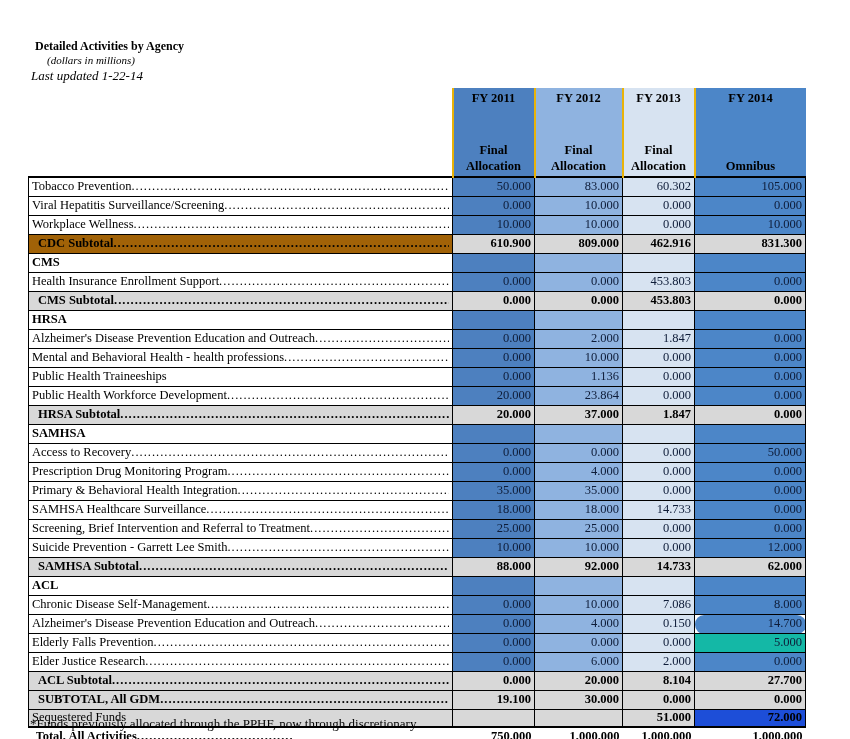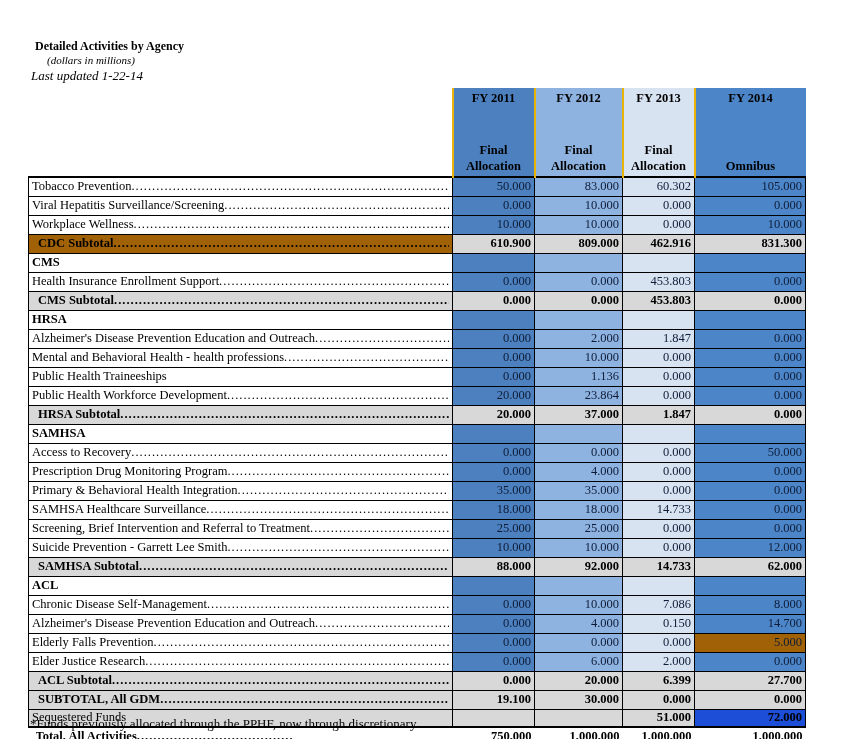--- a/index.html
+++ b/index.html
@@ -368,33 +368,33 @@
         <tr class="row-item">
           <td class="label">
             <div class="cellflex">
               <span class="lab">Alzheimer's Disease Prevention Education and Outreach</span>
               <span class="leader">....................................................................................................................................................................................................................................................................</span>
             </div>
           </td>
           <td class="val c1" style="background: rgb(77, 128, 191);">0.000</td>
           <td class="val c2" style="background: rgb(143, 179, 224);">4.000</td>
           <td class="val c3" style="background: rgb(215, 227, 241);">0.150</td>
-          <td class="val c4" style="background: rgb(76, 134, 200);">14.700</td>
+          <td class="val c4" style="background: rgb(76, 134, 200); border-radius: 9px;">14.700</td>
         </tr>
         <tr class="row-item">
           <td class="label">
             <div class="cellflex">
               <span class="lab">Elderly Falls Prevention</span>
               <span class="leader">....................................................................................................................................................................................................................................................................</span>
             </div>
           </td>
           <td class="val c1" style="background: rgb(77, 128, 191);">0.000</td>
           <td class="val c2" style="background: rgb(143, 179, 224);">0.000</td>
           <td class="val c3" style="background: rgb(215, 227, 241);">0.000</td>
-          <td class="val c4" style="background: #a16207; padding-left: 9px;">5.000</td>
+          <td class="val c4" style="background: #14b8a6; padding-left: 9px;">5.000</td>
         </tr>
         <tr class="row-item">
           <td class="label">
             <div class="cellflex">
               <span class="lab">Elder Justice Research</span>
               <span class="leader">....................................................................................................................................................................................................................................................................</span>
             </div>
           </td>
           <td class="val c1" style="background: rgb(77, 128, 191);">0.000</td>
           <td class="val c2" style="background: rgb(143, 179, 224);">6.000</td>
@@ -403,21 +403,21 @@
         </tr>
         <tr class="row-subtotal">
           <td class="label" style="background: rgb(216, 216, 216); margin-left: 28px;">
             <div class="cellflex">
               <span class="lab">ACL Subtotal</span>
               <span class="leader">....................................................................................................................................................................................................................................................................</span>
             </div>
           </td>
           <td class="val c1" style="background: rgb(216, 216, 216);">0.000</td>
           <td class="val c2" style="background: rgb(216, 216, 216);">20.000</td>
-          <td class="val c3" style="background: rgb(216, 216, 216);">6.399</td>
+          <td class="val c3" style="background: rgb(216, 216, 216);">8.104</td>
           <td class="val c4" style="background: rgb(216, 216, 216);">27.700</td>
         </tr>
         <tr class="row-subtotal">
           <td class="label" style="background: rgb(216, 216, 216);">
             <div class="cellflex">
               <span class="lab">SUBTOTAL, All GDM</span>
               <span class="leader">....................................................................................................................................................................................................................................................................</span>
             </div>
           </td>
           <td class="val c1" style="background: rgb(216, 216, 216);">19.100</td>

